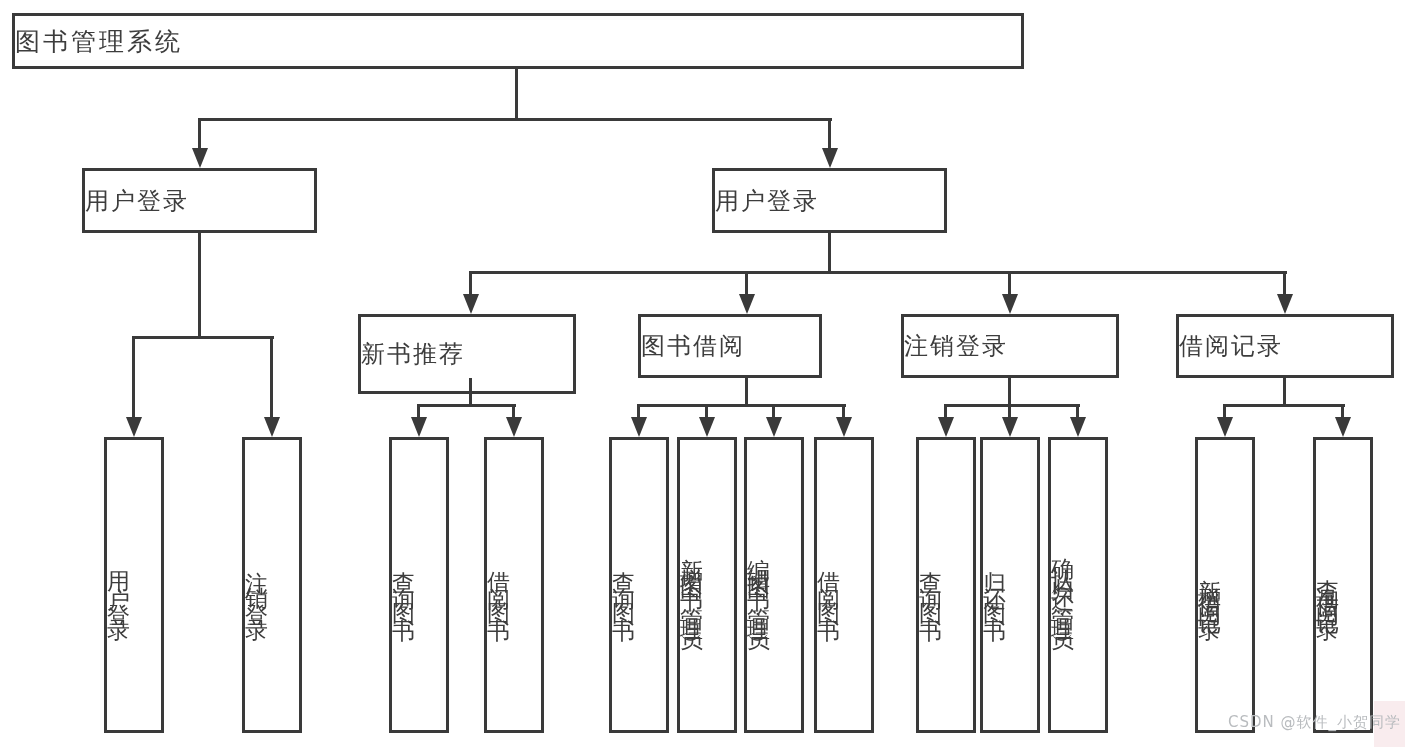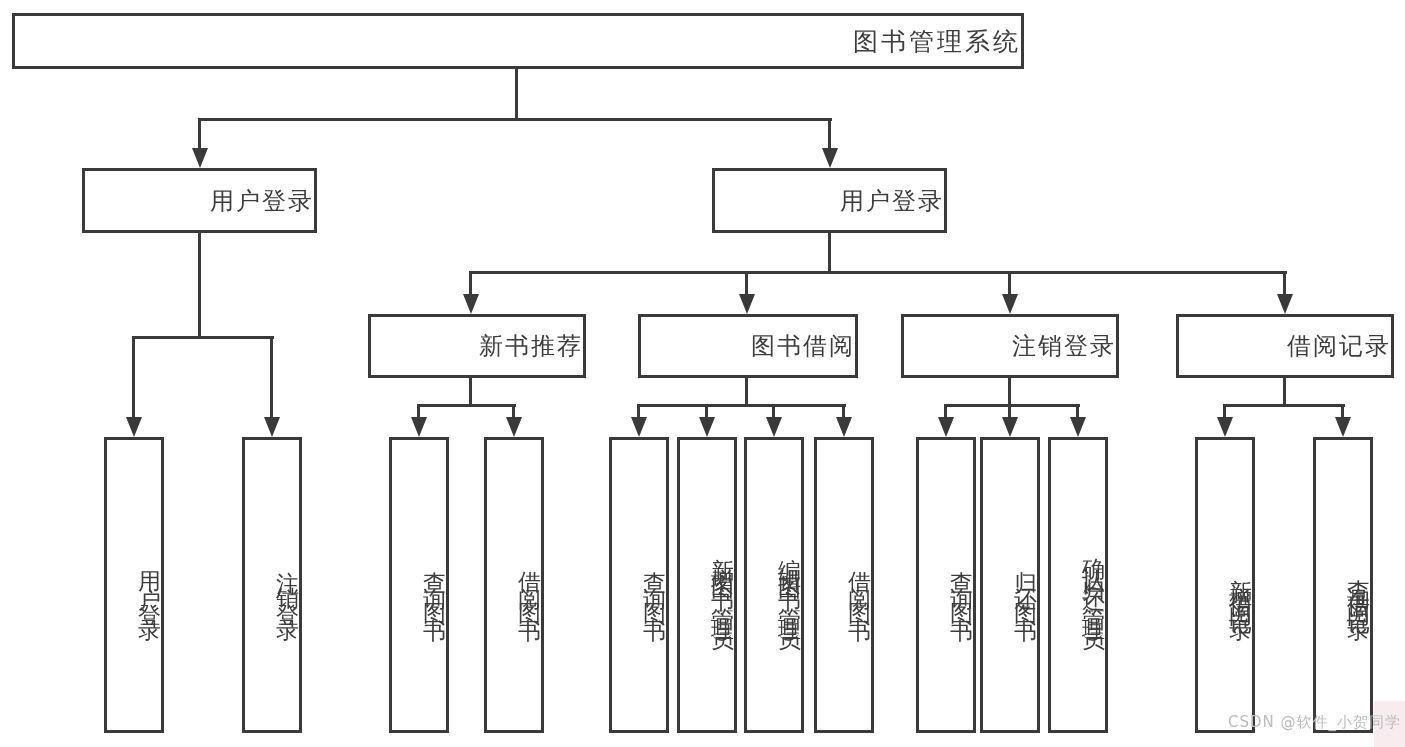--- a/index.html
+++ b/index.html
@@ -12,21 +12,21 @@
     color: #3d3d3d;
     overflow: hidden;
   }
   .box {
     position: absolute;
     box-sizing: border-box;
     border: 3px solid #3a3a3a;
     background: #ffffff;
     display: flex;
     align-items: center;
-    justify-content: flex-end;
+    justify-content: flex-start;
     text-align: center;
   }
   .hbox { font-size: 24px; letter-spacing: 2px; white-space: nowrap; }
   .rootbox { font-size: 25px; letter-spacing: 3px; }
   .vbox span {
     writing-mode: vertical-rl;
     text-orientation: mixed;
     font-size: 23px;
     line-height: 1;
   }
@@ -94,24 +94,24 @@
   <div class="line" style="left:469px; top:271px; width:818px; height:3px;"></div>
   <div class="line" style="left:469px; top:271px; width:3px; height:28px;"></div>
   <div class="arrow" style="left:463px; top:294px;"></div>
   <div class="line" style="left:745px; top:271px; width:3px; height:28px;"></div>
   <div class="arrow" style="left:739px; top:294px;"></div>
   <div class="line" style="left:1008px; top:271px; width:3px; height:28px;"></div>
   <div class="arrow" style="left:1002px; top:294px;"></div>
   <div class="line" style="left:1283px; top:271px; width:3px; height:28px;"></div>
   <div class="arrow" style="left:1277px; top:294px;"></div>
 
-  <div class="box hbox" style="left:368px; top:314px; width:218px; height:64px;">
+  <div class="box hbox" style="left:358px; top:314px; width:218px; height:80px;">
     <span>新书推荐</span>
   </div>
-  <div class="box hbox" style="left:638px; top:314px; width:220px; height:64px;">
+  <div class="box hbox" style="left:638px; top:314px; width:184px; height:64px;">
     <span>图书借阅</span>
   </div>
   <div class="box hbox" style="left:901px; top:314px; width:218px; height:64px;">
     <span>注销登录</span>
   </div>
   <div class="box hbox" style="left:1176px; top:314px; width:218px; height:64px;">
     <span>借阅记录</span>
   </div>
 
   <div class="line" style="left:469px; top:378px; width:3px; height:29px;"></div>

